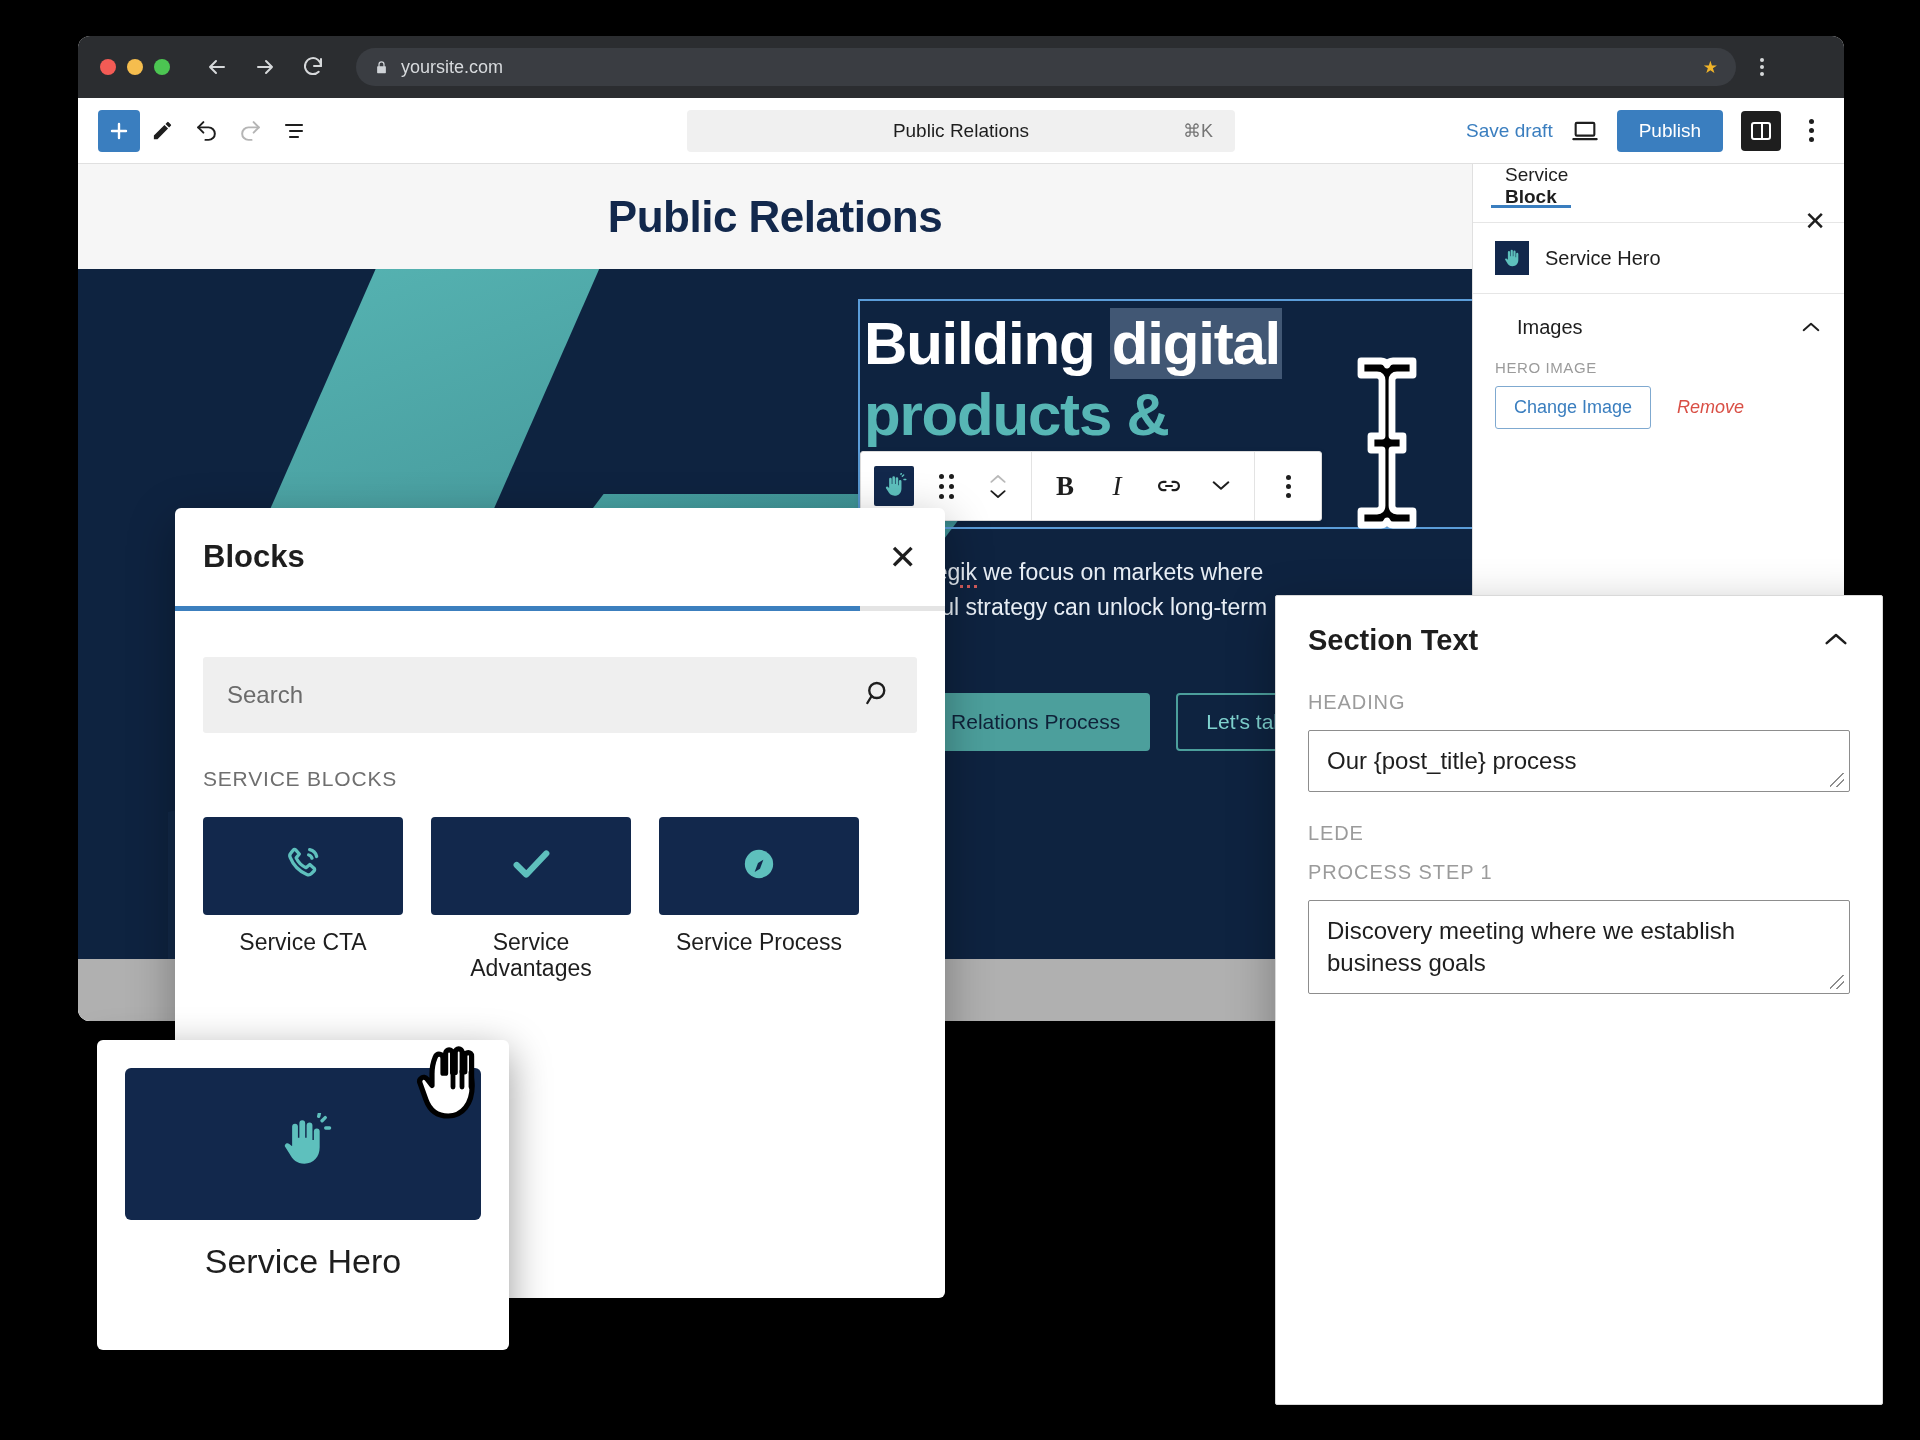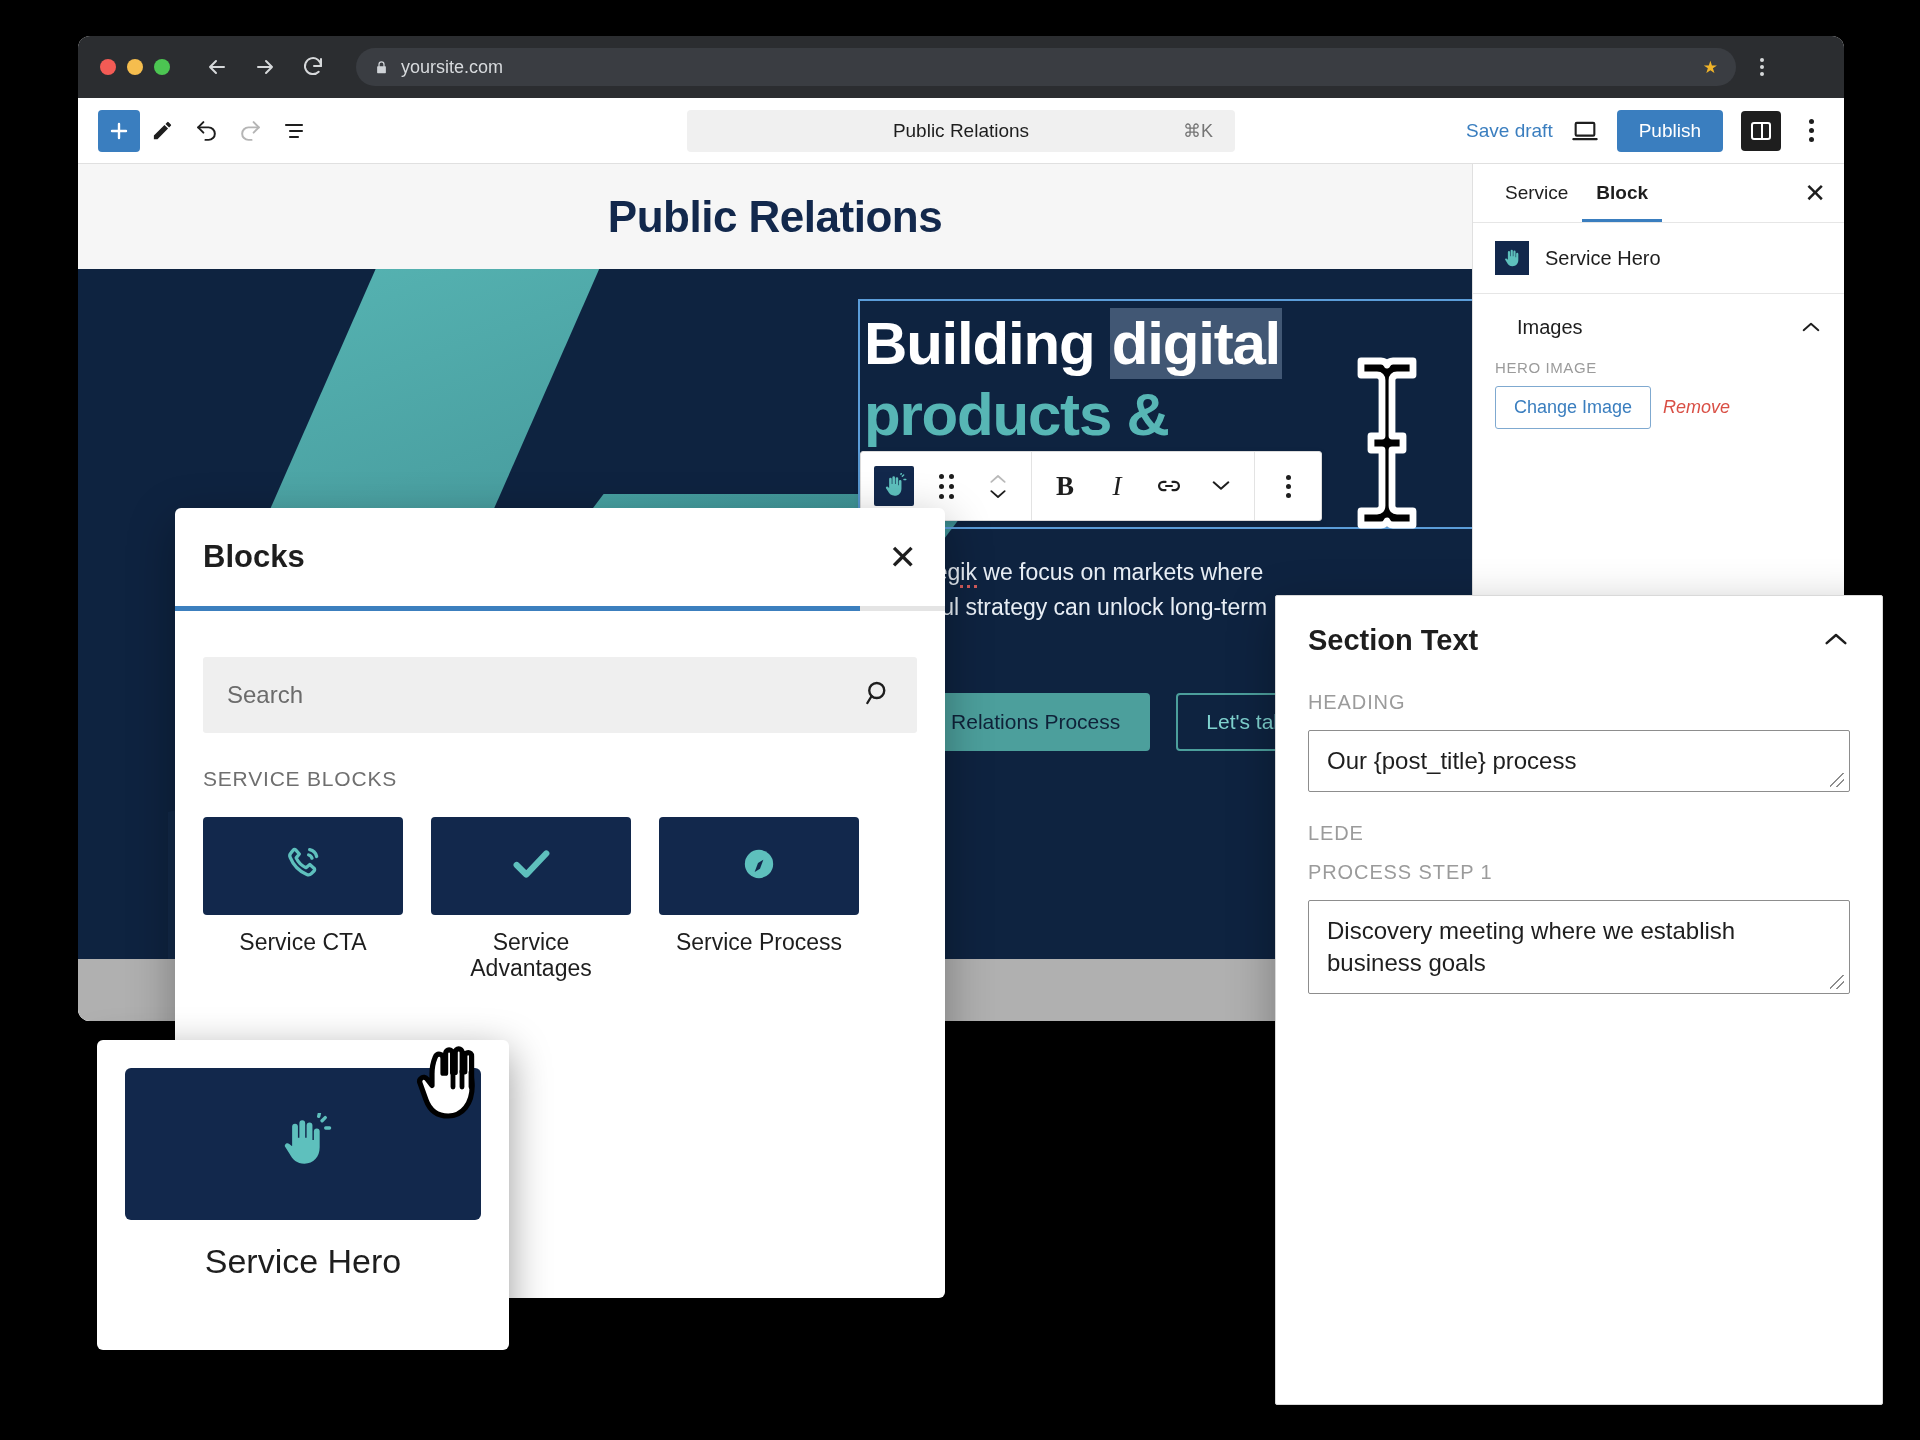--- a/index.html
+++ b/index.html
@@ -130,32 +130,32 @@
   .bt-btn { width: 50px; height: 54px; display:flex; align-items:center; justify-content:center; color:#1e1e1e; }
   .bt-icon-hero { width: 40px; height: 40px; background:#12284c; display:flex; align-items:center; justify-content:center; border-radius:2px; }
   .drag-dots { display:grid; grid-template-columns: repeat(2, 5px); gap: 5px; }
   .drag-dots i { width:5px; height:5px; background:#1e1e1e; border-radius:50%; display:block; }
   .arrows { display:flex; flex-direction:column; gap:3px; align-items:center; }
   .bt-b { font-weight: 800; font-size: 27px; font-family:"Liberation Serif", serif; }
   .bt-i { font-style: italic; font-size: 27px; font-family:"Liberation Serif", serif; }
 
   
   .rsidebar { width: 372px; background:#fff; border-left:1px solid #e0e0e0; }
-  .rs-tabs { display:flex; align-items:center; height: 58px; padding: 0 18px; position:relative; }
+  .rs-tabs { display:flex; align-items:flex-start; height: 58px; padding: 0 18px; position:relative;flex-direction:column; }
   .rs-tab { font-size: 19px; color:#1e1e1e; padding: 0 14px; height:100%; display:flex; align-items:center; }
   .rs-tab.active { font-weight:700; box-shadow: inset 0 -3px 0 #3a7ebf; }
   .rs-close { margin-left:auto; font-size: 26px; color:#1e1e1e; line-height:1; }
   .rs-blockrow { display:flex; align-items:center; gap:16px; padding: 18px 22px; border-top:1px solid #e6e6e6; border-bottom:1px solid #e6e6e6; }
   .rs-blockicon { width:34px; height:34px; background:#12284c; display:flex; align-items:center; justify-content:center; }
   .rs-blockname { font-size: 20px; color:#1e1e1e; }
   .rs-section { display:flex; align-items:center; padding: 22px 22px 16px; margin-left: 22px; }
   .rs-section h3 { font-size: 20px; color:#1e1e1e; font-weight:400; }
   .rs-chevup { margin-left:auto; color:#1e1e1e; }
   .rs-label { padding: 4px 22px 10px; font-size:15px; letter-spacing:.6px; color:#9b9b9b; }
-  .rs-actions { display:flex; align-items:center; gap: 12px; padding: 0 22px; }
+  .rs-actions { display:flex; align-items:center; gap: 26px; padding: 0 22px; }
   .btn-ghost { border:1px solid #7fa9d0; color:#3a7ebf; font-size:18px; padding: 10px 18px; border-radius:3px; background:#fff; font-family:"Liberation Sans", sans-serif; }
   .link-danger { color:#d94f45; font-size:18px;font-style:italic; }
 
   
   .blocks-modal {
     position:absolute; left: 175px; top: 508px; width: 770px; height: 790px;
     background:#fff; border-radius: 6px; z-index: 40;
     box-shadow: 0 14px 48px rgba(0,0,0,.32);
     overflow: hidden;
   }

